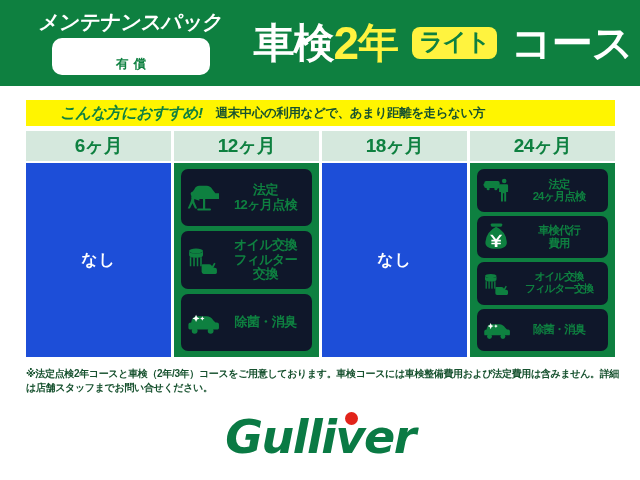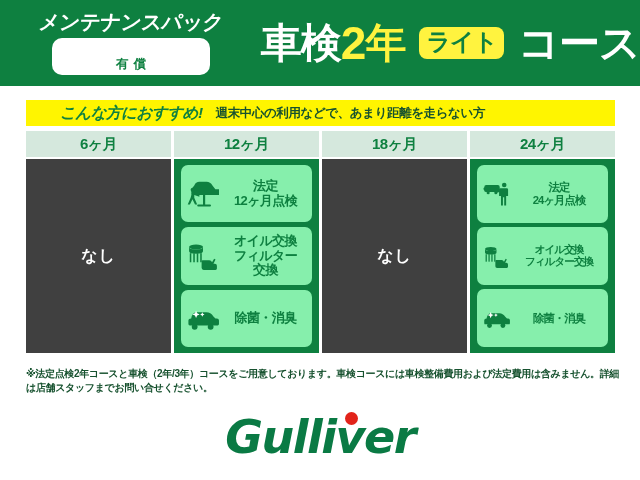--- a/index.html
+++ b/index.html
@@ -52,21 +52,21 @@
     width: 158px;
     text-align: center;
     letter-spacing: 5px;
     text-indent: 5px;
     line-height: 1.1;
   }
   .header-right {
     flex: 1;
     display: flex;
     align-items: center;
-    justify-content: flex-end;
+    justify-content: center;
     margin-left: 6px;
   }
   .hdr-kanji {
     color: #ffffff;
     font-size: 41px;
     font-weight: bold;
     letter-spacing: -1px;
     line-height: 1;
     white-space: nowrap;
   }
@@ -131,57 +131,57 @@
     left: 26px; top: 131px;
     width: 589px;
     display: flex;
     gap: 3px;
   }
   .col { width: 145.75px; display: flex; flex-direction: column; }
 
   .col-head {
     background: #d5e8dd;
     color: #0e8040;
-    font-size: 15px;
+    font-size: 19px;
     font-weight: bold;
     text-align: center;
     padding: 5px 0 6px;
     letter-spacing: -0.5px;
     line-height: 1;
   }
 
   .col-body {
     height: 194px;
     margin-top: 2px;
     position: relative;
     box-sizing: border-box;
   }
   .col-body.none {
-    background: #404040;
+    background: #1d4ed8;
     display: flex;
     align-items: center;
     justify-content: center;
   }
   .none-label {
     color: #ffffff;
     font-size: 16px;
     font-weight: bold;
     letter-spacing: 1px;
   }
   .col-body.filled {
     background: #0e8040;
     padding: 6px 7px;
     display: flex;
     flex-direction: column;
     gap: 5px;
   }
   .col-body.filled.four { gap: 4px; }
 
   .item-card {
-    background: #86efac;
+    background: #0f172a;
     border-radius: 7px;
     flex: 1;
     display: flex;
     align-items: center;
     justify-content: flex-start;
     padding: 0 4px 0 6px;
     box-sizing: border-box;
     gap: 4px;
     min-height: 0;
   }
@@ -339,20 +339,31 @@
               <circle cx="33" cy="6" r="3.6"></circle>
               <path d="M29 11 h8 q2 0 2 2 v10 h-3 v15 h-3 v-13 h-2 v13 h-3 v-15 h-3 v-10 q0-2 2-2z"></path>
               <path d="M26 13 l-8 3 1 3 9-3z"></path>
             </svg>
           </span>
           <span class="item-label sm">法定
 24ヶ月点検</span>
         </div>
         <div class="item-card">
           <span class="item-icon">
+            <svg width="27" height="30" viewBox="0 0 34 38" fill="#0e8040" xmlns="http://www.w3.org/2000/svg">
+              <path d="M11 6 q-3-3 0-4 h12 q3 1 0 4 z"></path>
+              <path d="M16.5 6 q-12 6-13.5 19 -1 9 13.5 9 t13.5-9 Q29 12 16.5 6z"></path>
+              <path d="M12 16 l4.5 6 4.5-6 h3.2 l-5 6.6 h3.3 v2 h-4.3 v1.6 h4.3 v2 h-4.3 v3.4 h-3.4 v-3.4 h-4.3 v-2 h4.3 v-1.6 h-4.3 v-2 h3.3 l-5-6.6z" fill="#fff"></path>
+            </svg>
+          </span>
+          <span class="item-label sm">車検代行
+費用</span>
+        </div>
+        <div class="item-card">
+          <span class="item-icon">
             <svg width="27" height="23" viewBox="0 0 46 40" fill="#0e8040" xmlns="http://www.w3.org/2000/svg">
               <ellipse cx="13" cy="7" rx="10" ry="3.6"></ellipse>
               <path d="M3 7 v6 q0 3.6 10 3.6 t10-3.6 V7 q0 3.6-10 3.6 T3 7z"></path>
               <rect x="4" y="16" width="2.2" height="13"></rect>
               <rect x="9" y="16" width="2.2" height="13"></rect>
               <rect x="14" y="16" width="2.2" height="13"></rect>
               <rect x="19" y="16" width="2.2" height="13"></rect>
               <path d="M22 26 h10 q3 0 4 3 l3-5 2 1 -3 6 h2 q3 0 3 3 v4 q0 2-2 2 H24 q-3 0-3-3 v-7 q0-4 1-4z"></path>
             </svg>
           </span>

